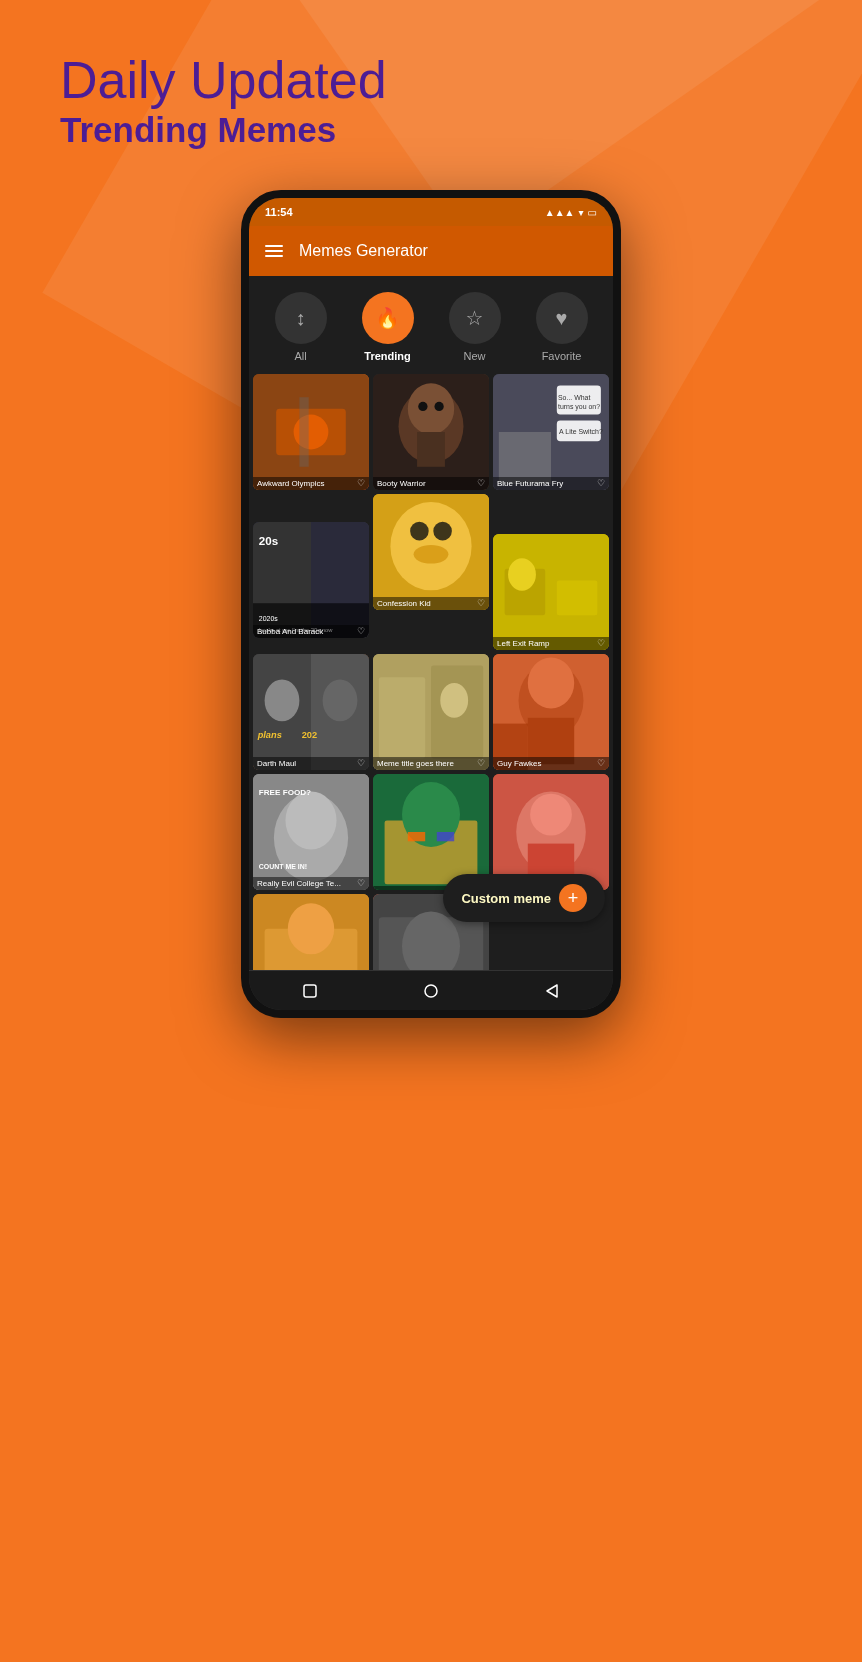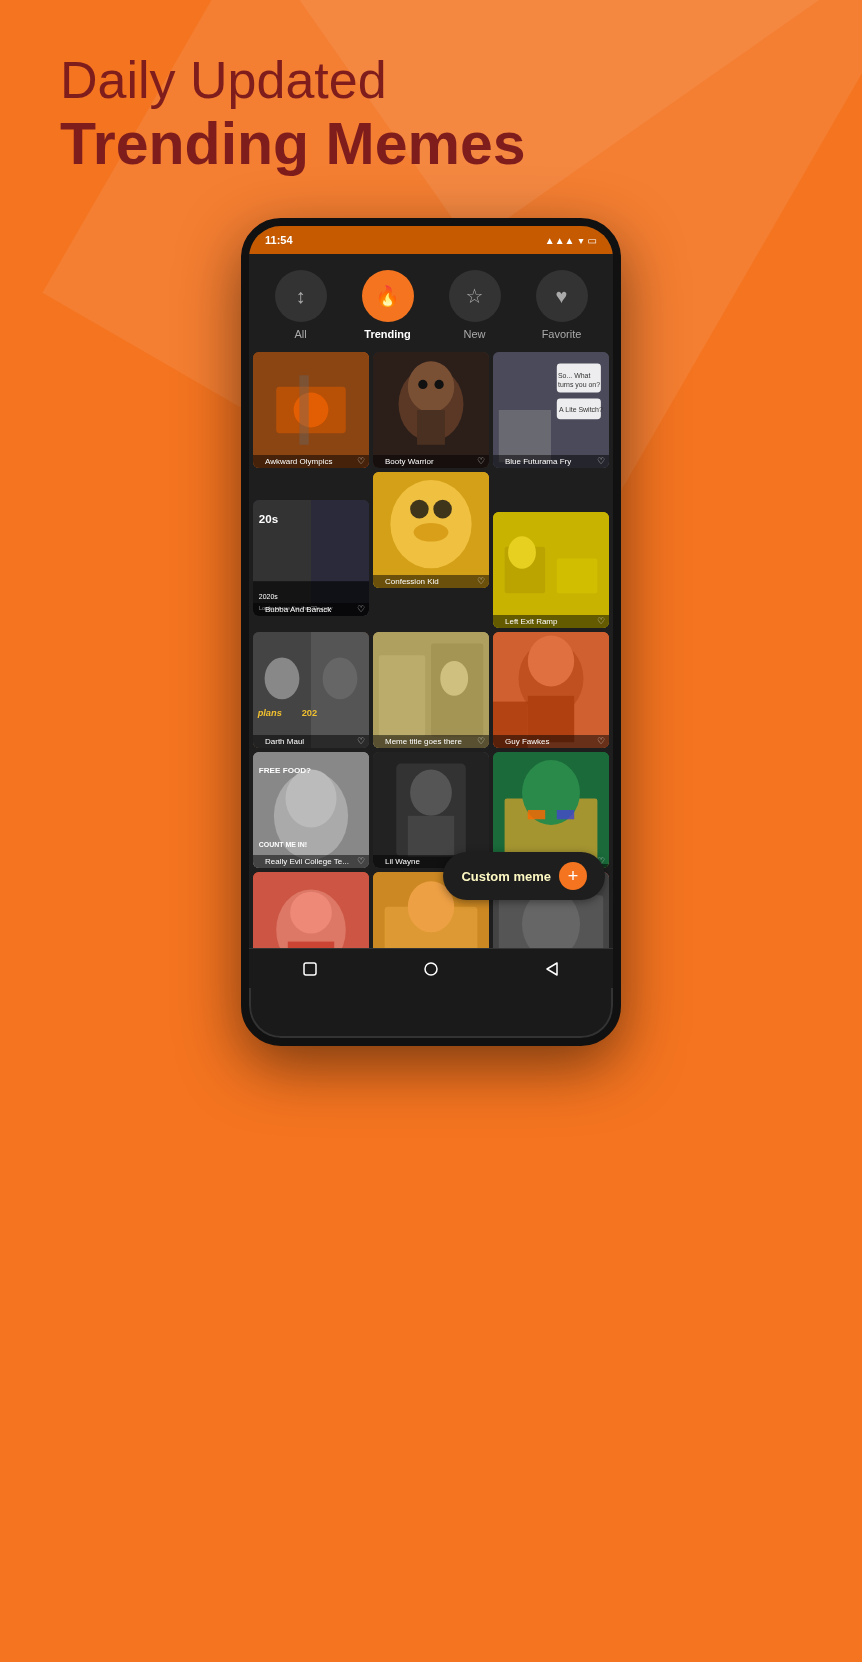--- a/index.html
+++ b/index.html
@@ -39,28 +39,28 @@
       transform: rotate(55deg);
     }
 
     
     .header-text {
       position: relative;
       z-index: 1;
       text-align: left;
       width: 100%;
       padding: 50px 60px 30px 60px;
-      color: #7f1d1d;
+      color: #4c1d95;
     }
     .header-text .daily {
       font-size: 52px;
       font-weight: 400;
     }
     .header-text .trending {
-      font-size: 59px;
+      font-size: 35px;
       font-weight: 800;
     }
 
     
     .phone-frame {
       position: relative;
       z-index: 2;
       width: 380px;
       height: 828px;
       background: #1a1a1a;
@@ -193,21 +193,21 @@
       color: transparent;
     }
     .meme-label {
       position: absolute;
       bottom: 0;
       left: 0;
       right: 0;
       background: rgba(0,0,0,0.5);
       color: white;
       font-size: 8px;
-      padding: 2px 12px;
+      padding: 2px 4px;
       white-space: nowrap;
       overflow: hidden;
       text-overflow: ellipsis;
     }
     .meme-heart {
       position: absolute;
       bottom: 2px;
       right: 4px;
       color: rgba(255,255,255,0.7);
       font-size: 9px;
@@ -349,20 +349,28 @@
 
   <div class="status-bar">
     <span class="status-time">11:54</span>
     <div class="status-icons">
       <span>▲▲▲</span>
       <span>▾</span>
       <span>▭</span>
     </div>
   </div>
 
+  <div class="app-bar">
+    <div class="hamburger-icon">
+      <span></span>
+        <span></span>
+        <span></span>
+    </div>
+    <span class="app-title">Memes Generator</span>
+  </div>
 
   <div class="phone-content">
 
     <div class="filter-tabs">
       <div class="filter-tab">
         <div class="tab-circle">↕</div>
         <span class="tab-label">All</span>
       </div>
       <div class="filter-tab">
         <div class="tab-circle active">🔥</div>
@@ -518,32 +526,20 @@
             <ellipse cx="50" cy="55" rx="32" ry="38" fill="#aaa"></ellipse>
             <ellipse cx="50" cy="40" rx="22" ry="25" fill="#bbb"></ellipse>
             <text x="5" y="18" font-size="7" fill="white" font-weight="900">FREE FOOD?</text>
             <text x="5" y="82" font-size="6" fill="white" font-weight="900">COUNT ME IN!</text>
           </svg>
         </div>
         <span class="meme-label">Really Evil College Te...</span>
         <span class="meme-heart">♡</span>
       </div>
 
-      <div class="meme-item meme-11">
-        <div class="meme-thumb">
-          <svg width="100%" height="100%" viewBox="0 0 100 100" preserveAspectRatio="xMidYMid slice">
-            <rect width="100" height="100" fill="#222"></rect>
-            <rect x="20" y="10" width="60" height="80" rx="4" fill="#333"></rect>
-            <ellipse cx="50" cy="35" rx="18" ry="20" fill="#555"></ellipse>
-            <rect x="30" y="55" width="40" height="35" fill="#444"></rect>
-          </svg>
-        </div>
-        <span class="meme-label">Lil Wayne</span>
-        <span class="meme-heart">♡</span>
-      </div>
 
       <div class="meme-item meme-12">
         <div class="meme-thumb">
           <svg width="100%" height="100%" viewBox="0 0 100 100" preserveAspectRatio="xMidYMid slice">
             <rect width="100" height="100" fill="#1a6a3a"></rect>
             <rect x="10" y="40" width="80" height="55" rx="2" fill="#c8a030" opacity="0.8"></rect>
             <ellipse cx="50" cy="35" rx="25" ry="28" fill="#2a8a4a"></ellipse>
             <rect x="30" y="50" width="15" height="8" fill="#ff6600" opacity="0.8"></rect>
             <rect x="55" y="50" width="15" height="8" fill="#4444cc" opacity="0.8"></rect>
           </svg>

